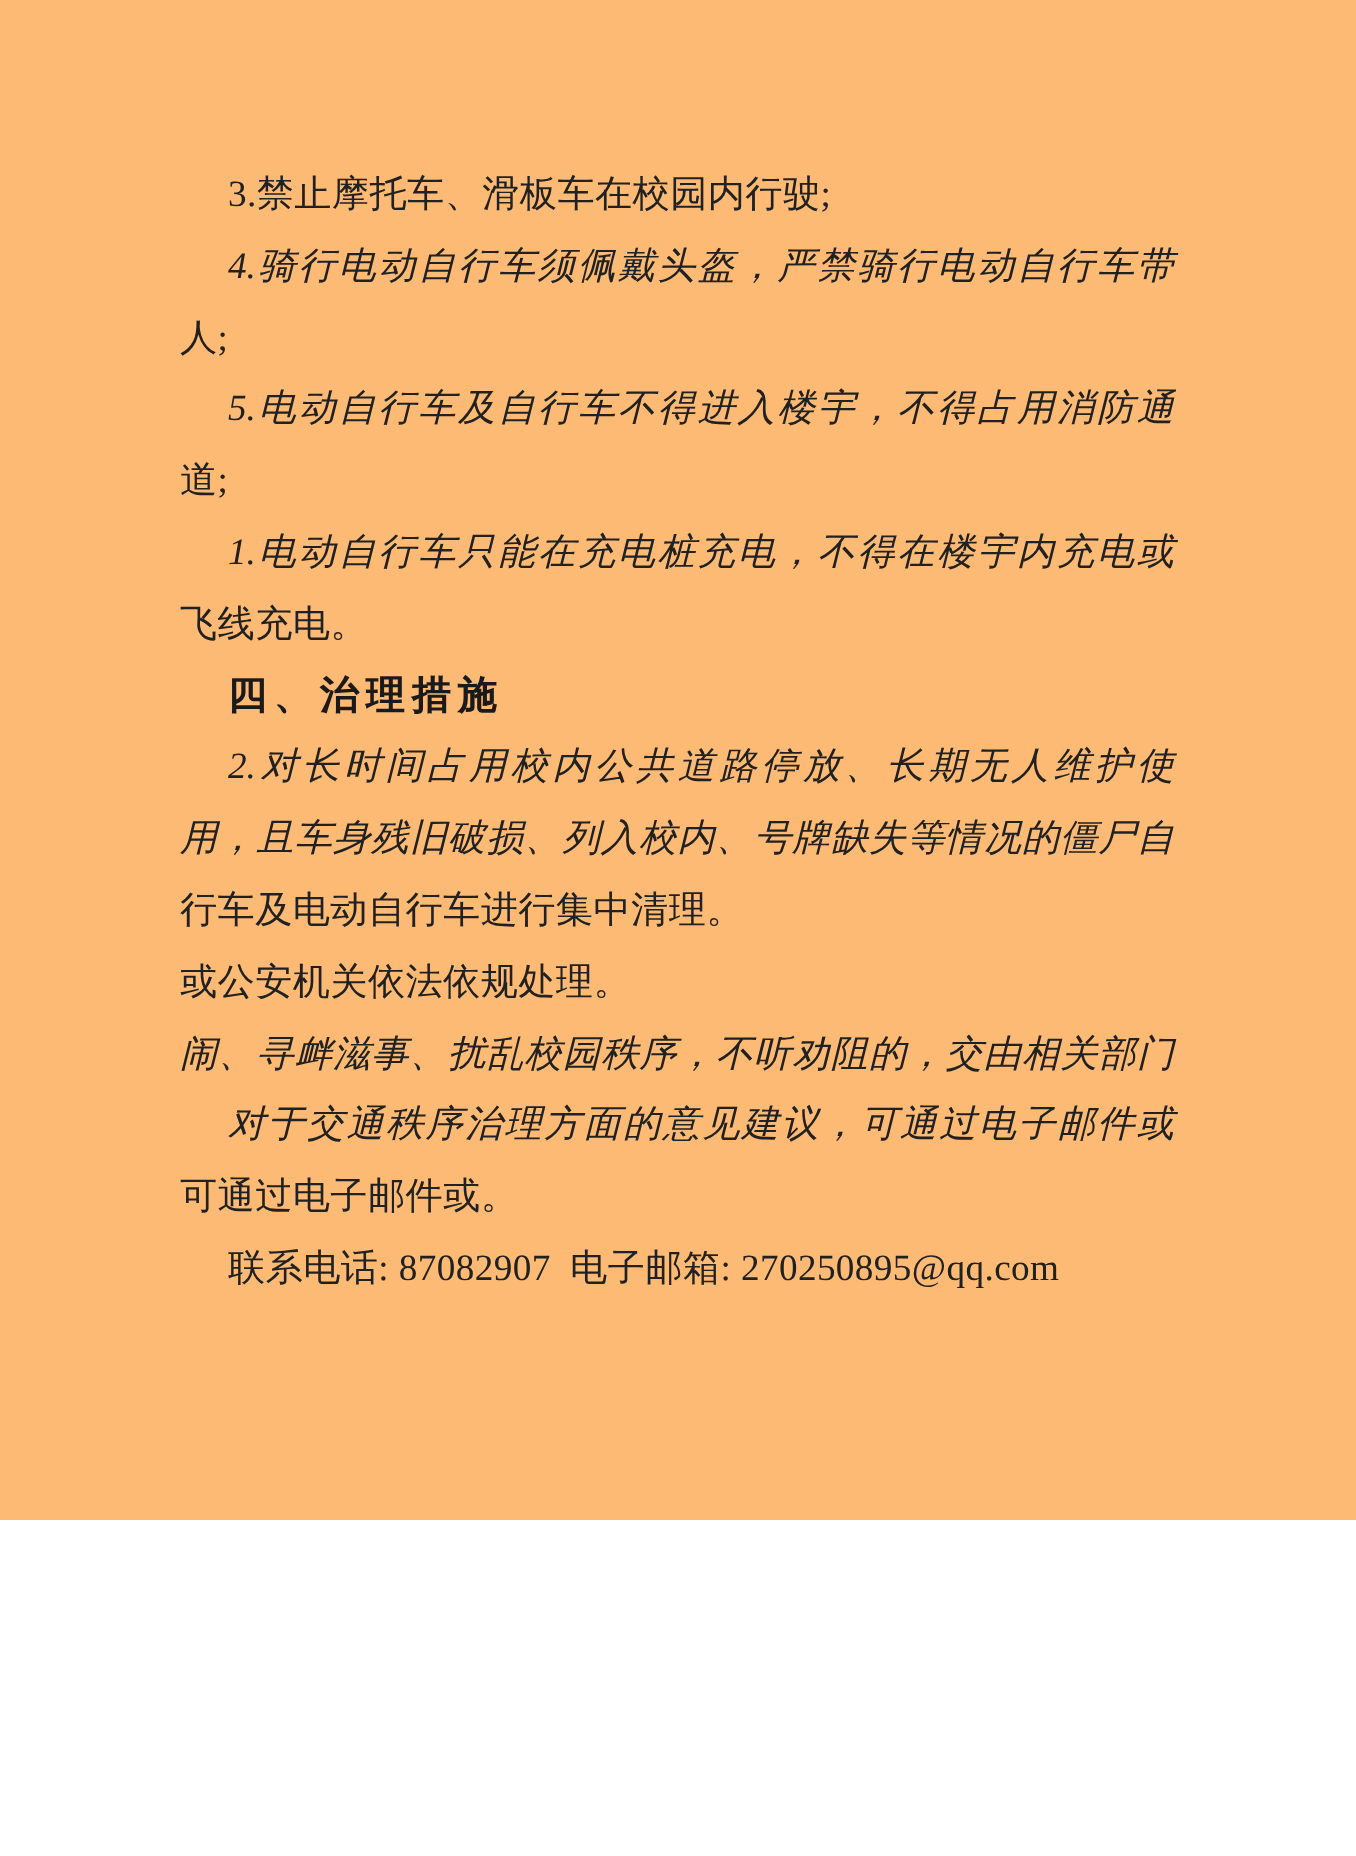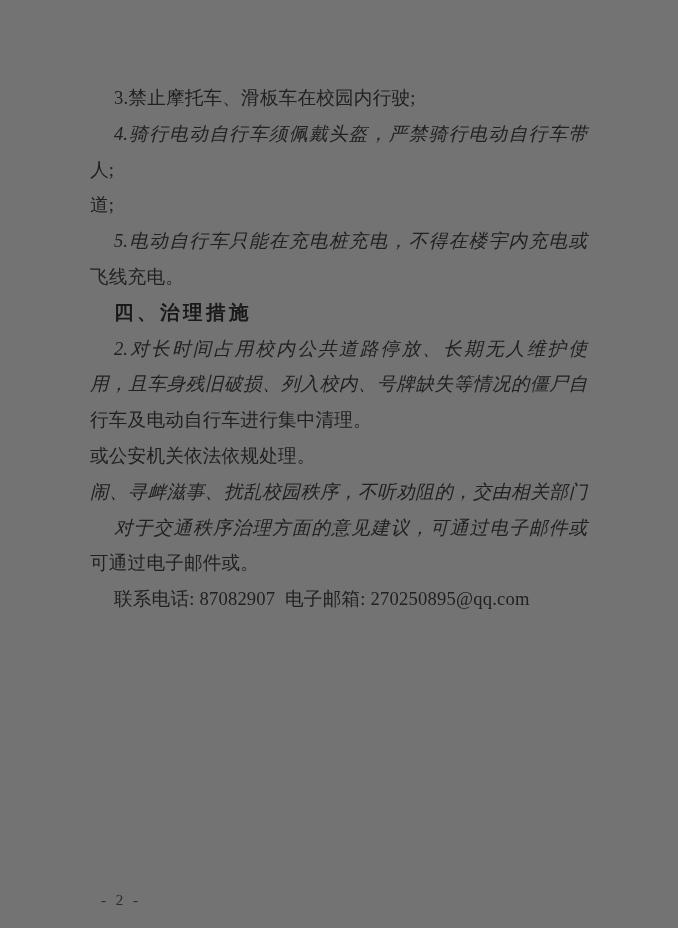--- a/index.html
+++ b/index.html
@@ -3,22 +3,22 @@
 <meta charset="utf-8">
 <style>
   html, body {
     margin: 0;
     padding: 0;
     background: #ffffff;
   }
   .page {
     position: relative;
     width: 678px;
-    height: 928px;
-    background: #737373;
+    height: 760px;
+    background: #fdba74;
     overflow: hidden;
     font-family: "Liberation Serif", "DejaVu Serif", serif;
     color: #212121;
   }
   .text-block {
     position: absolute;
     left: 90px;
     top: 80px;
     width: 497px;
   }
@@ -65,24 +65,25 @@
 <div class="page">
   <div class="text-block">
       <div>
         <div class="line indent">3.禁止摩托车、滑板车在校园内行驶;</div>
       </div>
       <div>
         <div class="line indent fill">4.骑行电动自行车须佩戴头盔，严禁骑行电动自行车带</div>
         <div class="line">人;</div>
       </div>
       <div>
+        <div class="line indent fill">5.电动自行车及自行车不得进入楼宇，不得占用消防通</div>
         <div class="line">道;</div>
       </div>
       <div>
-        <div class="line indent fill">5.电动自行车只能在充电桩充电，不得在楼宇内充电或</div>
+        <div class="line indent fill">1.电动自行车只能在充电桩充电，不得在楼宇内充电或</div>
         <div class="line">飞线充电。</div>
       </div>
       <div>
         <div class="line indent heading">四、治理措施</div>
       </div>
       <div>
         <div class="line indent fill">2.对长时间占用校内公共道路停放、长期无人维护使</div>
         <div class="line fill">用，且车身残旧破损、列入校内、号牌缺失等情况的僵尸自</div>
         <div class="line">行车及电动自行车进行集中清理。</div>
       </div>

